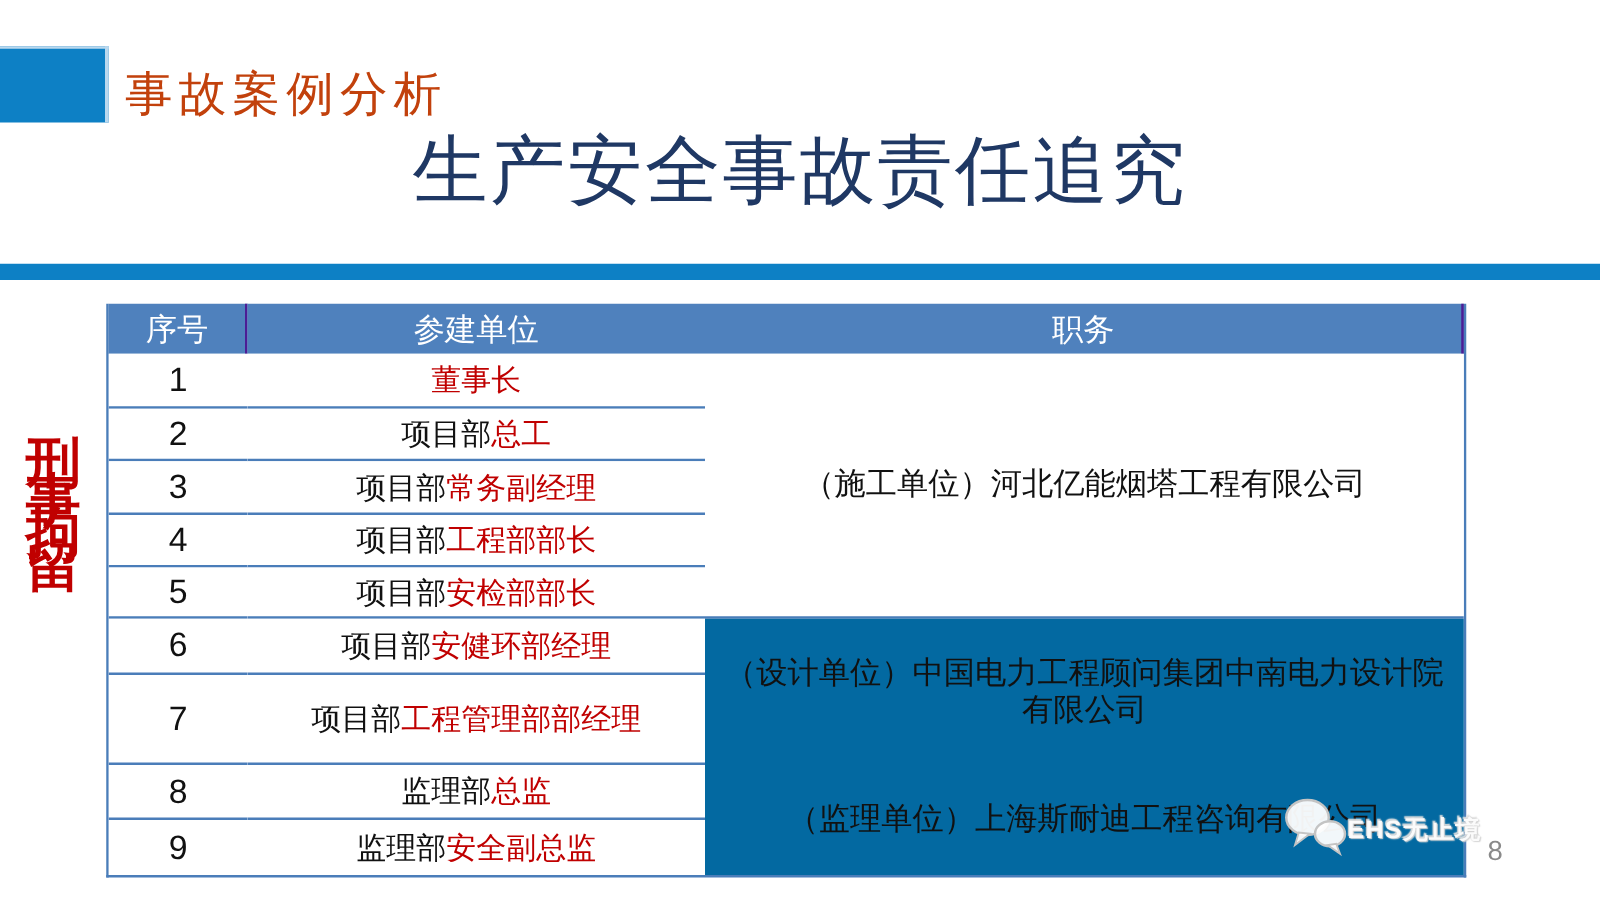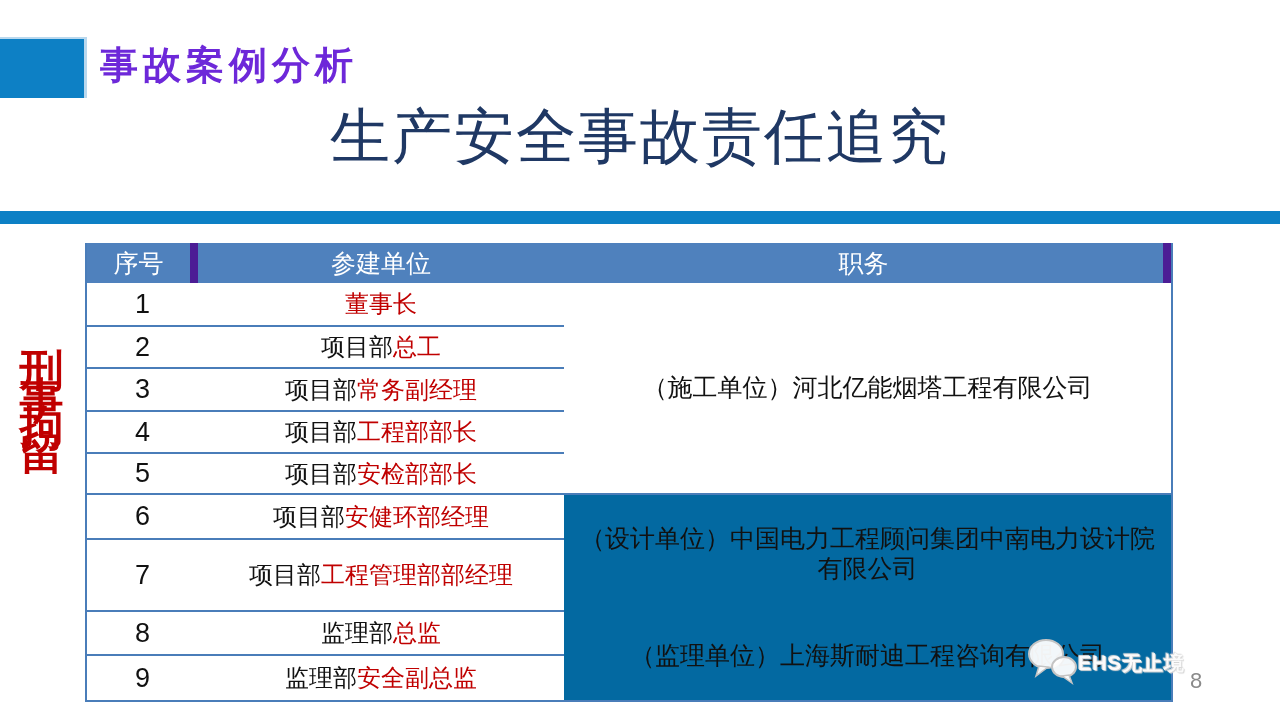--- a/index.html
+++ b/index.html
@@ -1,37 +1,37 @@
 <!DOCTYPE html>
 <html><head>
 <meta charset="utf-8">
 <style>
   * { margin:0; padding:0; box-sizing:border-box; }
   html,body { width:1280px; height:720px; background:#ffffff; font-family:"Liberation Sans", sans-serif; }
   .slide { position:relative; width:1280px; height:720px; background:#fff; overflow:hidden; }
 
   .accent-square { position:absolute; left:0; top:37px; width:87px; height:61px;
                    background:#0d80c5; border-top:2px solid #b9d8ee; border-right:3px solid #b9d8ee; }
-  .eyebrow { position:absolute; left:100px; top:44px; font-size:38px; line-height:42px;
-             letter-spacing:5px; color:#6d28d9; font-weight:700; white-space:nowrap; }
+  .eyebrow { position:absolute; left:100px; top:55px; font-size:38px; line-height:42px;
+             letter-spacing:5px; color:#c2410c; font-weight:400; white-space:nowrap; }
   .main-title { position:absolute; left:0; top:104px; width:100%; text-align:center;
                 font-size:60px; line-height:66px; font-weight:400; color:#1f3864; letter-spacing:2px; }
   .divider-bar { position:absolute; left:0; top:211px; width:1280px; height:13px; background:#0d80c5; }
 
   .side-label { position:absolute; left:13px; top:314px;
                 writing-mode:vertical-rl; text-orientation:upright;
                 font-size:44px; font-weight:700; color:#c00000; letter-spacing:27px; }
 
   .table { position:absolute; left:85px; top:243px;
            display:grid; grid-template-columns:111px 366px 607px;
            grid-template-rows:40px 44px 42px 43px 42px 41px 45px 72px 44px 44px;
            border:2px solid #4a7db9; border-top:none; background:#fff; }
   .th { background:#4f81bd; color:#ffffff; font-size:25px; font-weight:500;
         display:flex; align-items:center; justify-content:center; }
-  .th-div { border-right:8px solid #4c1d95; }
+  .th-div { border-right:2px solid #4c1d95; }
   .cell { display:flex; align-items:center; justify-content:center; background:#fff; }
   .bb { border-bottom:2px solid #4a7db9; }
   .num { font-size:27px; color:#111; }
   .pos { font-size:24px; font-weight:400; color:#111; white-space:nowrap; }
   .pos .red-part { color:#c00000; }
   .unit { font-size:25px; font-weight:500; color:#111; text-align:center; line-height:1.18; padding:0 6px; }
   .unitA { grid-column:3; grid-row:2 / 7; }
   .unitBC { grid-column:3; grid-row:7 / 11; display:flex; flex-direction:column; background:#0369a1; }
   .block1 { height:117px; display:flex; align-items:center; justify-content:center; }
   .block2 { flex:1; display:flex; align-items:center; justify-content:center; }

